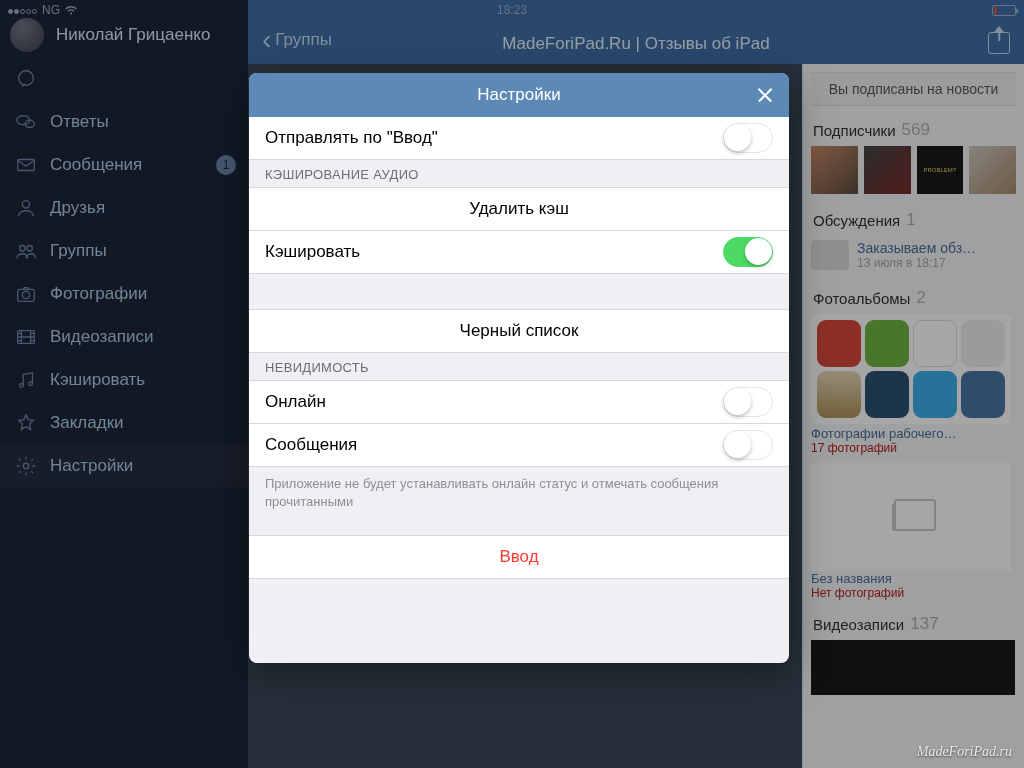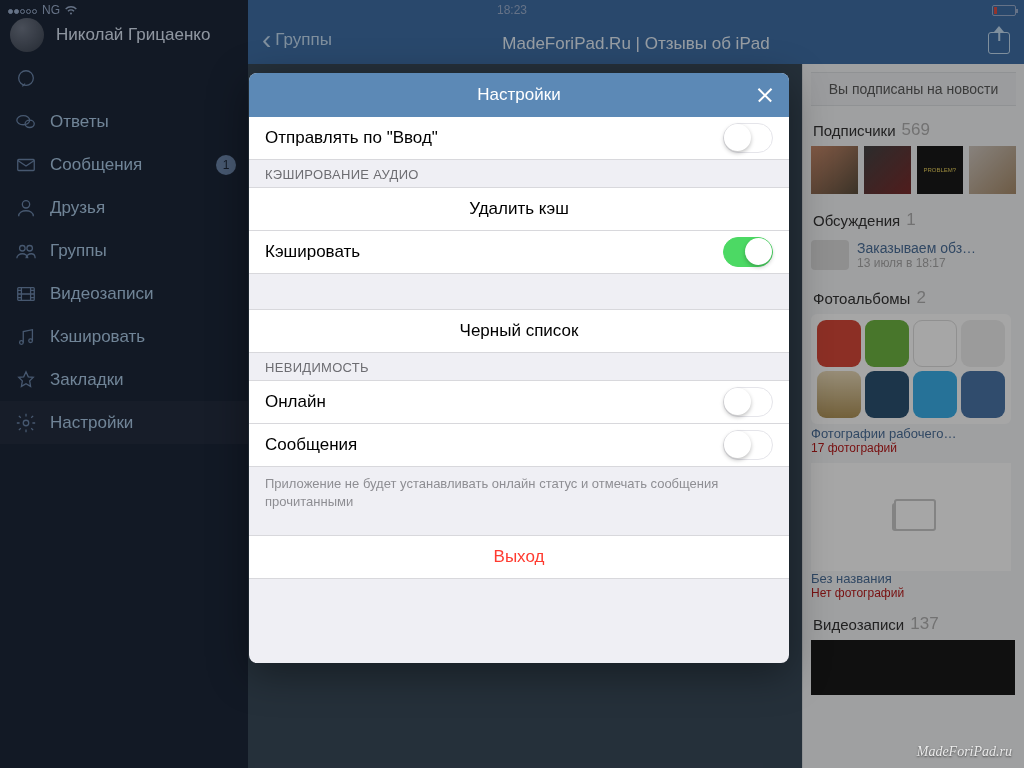--- a/index.html
+++ b/index.html
@@ -162,20 +162,30 @@
           <circle cx="8" cy="9" r="3"></circle>
           <circle cx="16" cy="9" r="3"></circle>
           <path d="M2 20c0-3 3-5 6-5s6 2 6 5M12 20c0-3 3-5 6-5s4 2 4 5"></path>
         </svg>
       </span>
     <span class="label">Группы</span>
   </div>
   <div class="item">
     <span class="icn">
         <svg width="22" height="22" viewBox="0 0 24 24" fill="none" stroke="#6d88ad" stroke-width="1.4">
+          <rect x="3" y="7" width="18" height="13" rx="2"></rect>
+          <circle cx="12" cy="13" r="4"></circle>
+          <path d="M9 7l1-2h4l1 2"></path>
+        </svg>
+      </span>
+    <span class="label">Фотографии</span>
+  </div>
+  <div class="item">
+    <span class="icn">
+        <svg width="22" height="22" viewBox="0 0 24 24" fill="none" stroke="#6d88ad" stroke-width="1.4">
           <rect x="3" y="5" width="18" height="14" rx="1"></rect>
           <path d="M7 5v14M17 5v14M3 12h18M3 8h4M3 16h4M17 8h4M17 16h4"></path>
         </svg>
       </span>
     <span class="label">Видеозаписи</span>
   </div>
   <div class="item">
     <span class="icn">
         <svg width="22" height="22" viewBox="0 0 24 24" fill="none" stroke="#6d88ad" stroke-width="1.4">
           <path d="M9 18V6l10-2v12"></path>
@@ -310,18 +320,18 @@
     <div class="cell">
       <span class="cell-label">Сообщения</span>
       <div class="toggle">
           <div class="knob"></div>
         </div>
     </div>
     <div class="footnote">Приложение не будет устанавливать онлайн статус и отмечать сообщения прочитанными</div>
 
     <div style="height:26px;"></div>
     <div class="cell red">
-      <span>Выход</span>
+      <span>Ввод</span>
     </div>
   </div>
 </div>
 
 <div class="watermark">MadeForiPad.ru</div>
 
 </body></html>

